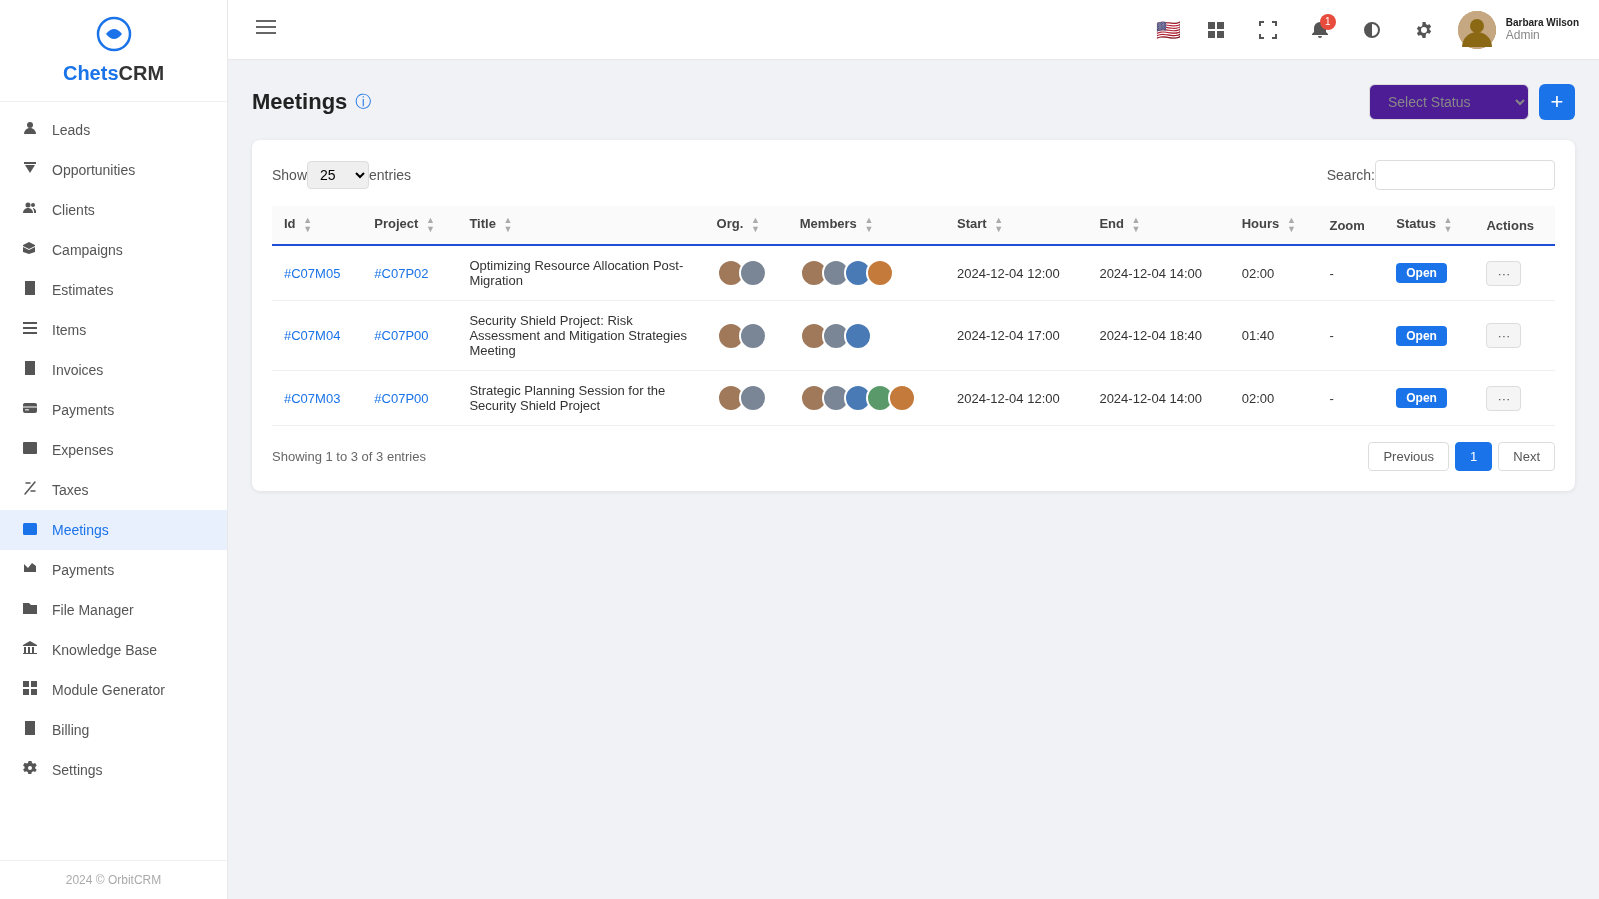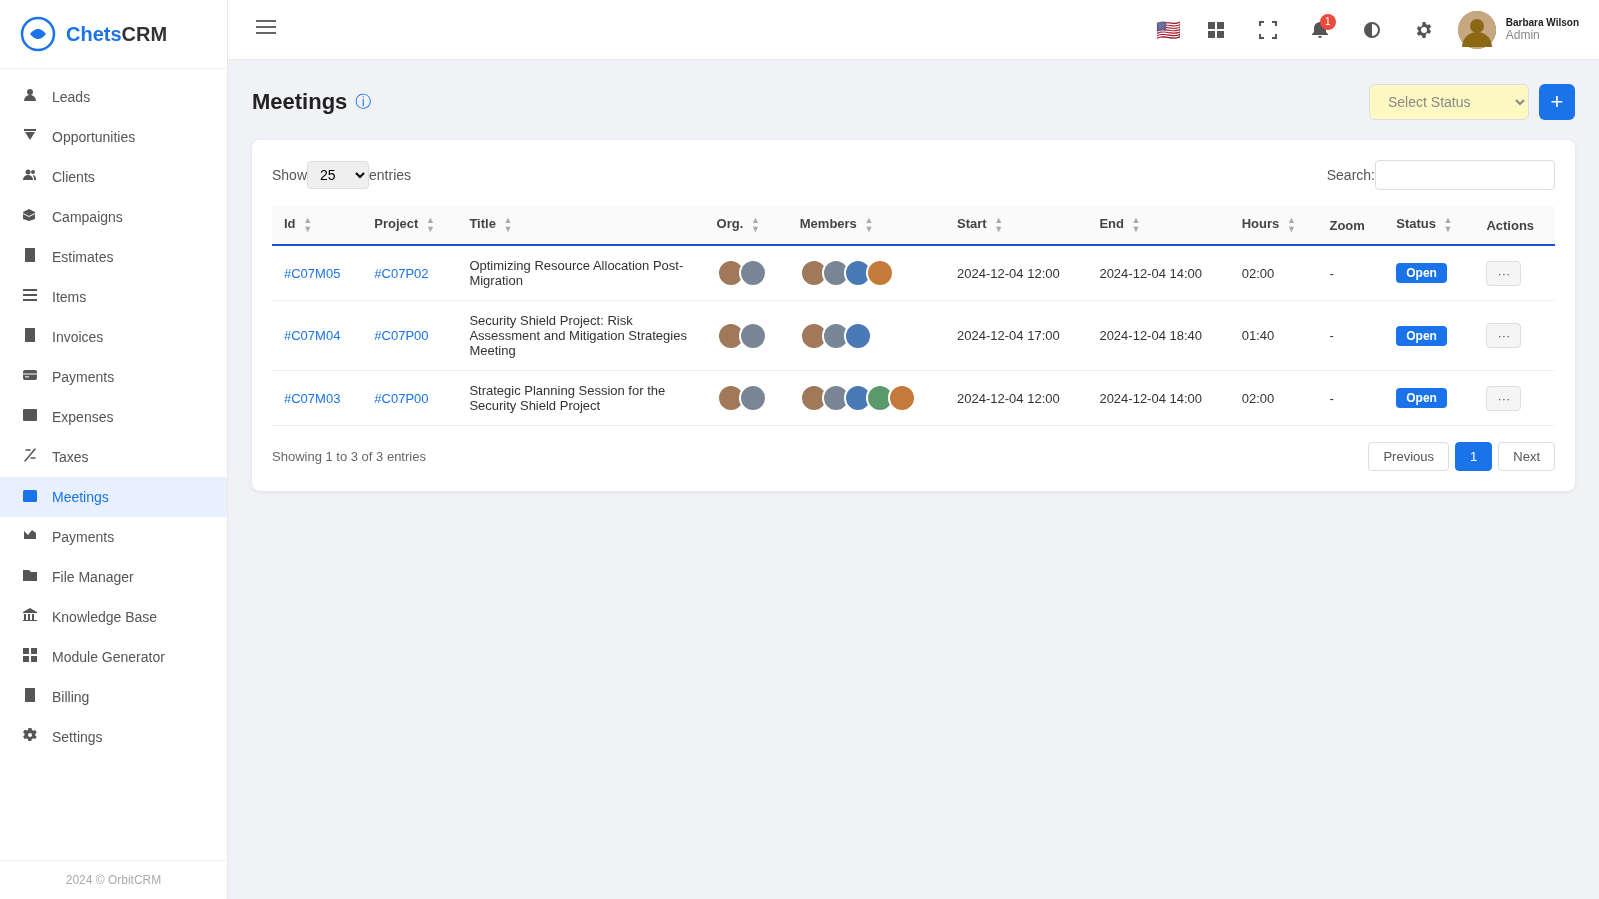--- a/index.html
+++ b/index.html
@@ -18,40 +18,40 @@
     .header-icon-btn { background: none; border: none; cursor: pointer; color: #555; font-size: 18px; width: 36px; height: 36px; display: flex; align-items: center; justify-content: center; border-radius: 50%; position: relative; }
     .notification-badge { position: absolute; top: 2px; right: 2px; background: #e74c3c; color: #fff; border-radius: 50%; width: 16px; height: 16px; font-size: 10px; display: flex; align-items: center; justify-content: center; }
     .flag-icon { font-size: 20px; }
     .user-profile { display: flex; align-items: center; gap: 10px; cursor: pointer; }
     .user-avatar-img { width: 38px; height: 38px; border-radius: 50%; background: linear-gradient(135deg, #d4a574, #8b6914); display: flex; align-items: center; justify-content: center; color: #fff; font-size: 14px; font-weight: bold; }
     .user-info { display: flex; flex-direction: column; }
     .user-name { font-weight: 600; font-size: 10px; color: #222; }
     .user-role { font-size: 12px; color: #888; }
 
     
-    .sidebar-logo { padding: 16px 20px; border-bottom: 1px solid #f0f0f0; display: flex; align-items: center; gap: 10px; }
+    .sidebar-logo { padding: 16px 20px; border-bottom: 1px solid #f0f0f0; display: flex; align-items: center; gap: 10px; flex-direction: column; }
     .logo-icon { width: 36px; height: 36px; }
     .logo-text { font-size: 20px; font-weight: 700; color: #1a73e8; }
     .logo-text span { color: #333; }
     .sidebar-nav { flex: 1; padding: 8px 0; }
     .nav-item { display: flex; align-items: center; gap: 12px; padding: 10px 20px; color: #555; cursor: pointer; transition: background 0.15s; font-size: 14px; text-decoration: none; }
     .nav-item.active { color: #1a73e8; background: #e8f0fe; font-weight: 500; }
     .nav-icon { font-size: 16px; width: 20px; text-align: center; flex-shrink: 0; }
     .sidebar-footer { padding: 12px 20px; border-top: 1px solid #f0f0f0; font-size: 12px; color: #aaa; text-align: center; }
 
     
     .content { flex: 1; overflow-y: auto; padding: 24px; background: #f0f2f5; }
 
     
     .page-header { display: flex; align-items: center; justify-content: space-between; margin-bottom: 20px; }
     .page-title-row { display: flex; align-items: center; gap: 8px; }
     .page-title { font-size: 22px; font-weight: 600; color: #222; }
     .info-icon { color: #1a73e8; cursor: pointer; font-size: 16px; }
     .header-actions { display: flex; align-items: center; gap: 10px; }
-    .status-select { padding: 8px 14px; border: 1px solid #ddd; border-radius: 6px; font-size: 14px; color: #888; background: #fef9c3; min-width: 160px; outline: none; cursor: pointer; }
+    .status-select { padding: 8px 14px; border: 1px solid #ddd; border-radius: 6px; font-size: 14px; color: #888; background: #4c1d95; min-width: 160px; outline: none; cursor: pointer; }
     .add-btn { background: #1a73e8; color: #fff; border: none; border-radius: 6px; width: 36px; height: 36px; font-size: 22px; cursor: pointer; display: flex; align-items: center; justify-content: center; }
 
     
     .table-card { background: #fff; border-radius: 8px; box-shadow: 0 1px 4px rgba(0,0,0,0.08); padding: 20px; }
     .table-controls { display: flex; align-items: center; justify-content: space-between; margin-bottom: 16px; }
     .show-entries { display: flex; align-items: center; gap: 0; font-size: 14px; color: #555; justify-content: space-between; }
     .entries-select { padding: 4px 8px; border: 1px solid #ddd; border-radius: 4px; font-size: 14px; }
     .search-box { display: flex; align-items: center; }
     .search-label { font-size: 14px; color: #555; }
     .search-input { padding: 6px 10px; border: 1px solid #ddd; border-radius: 4px; font-size: 14px; width: 180px; outline: none; }

